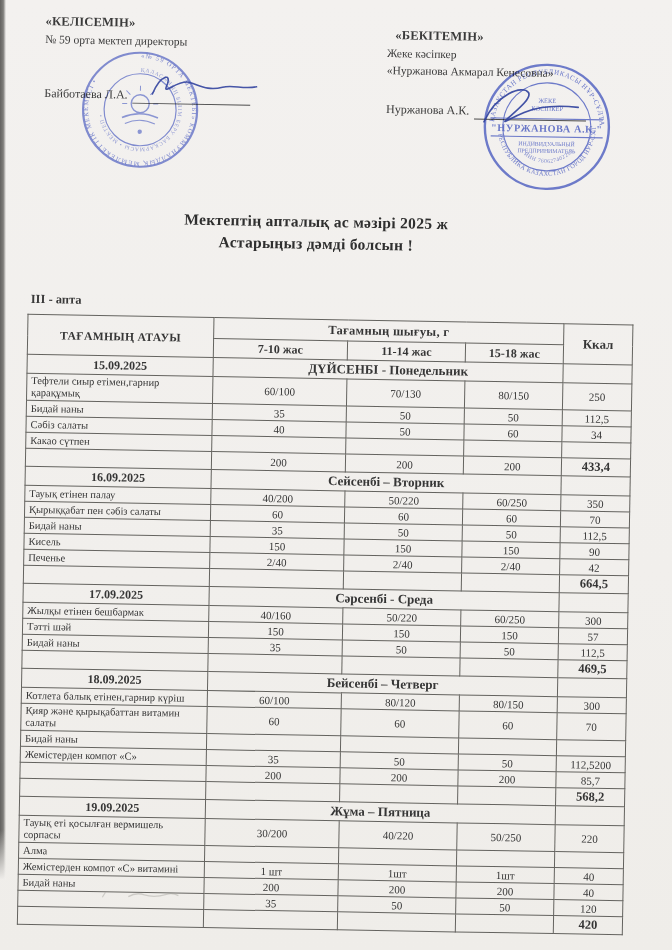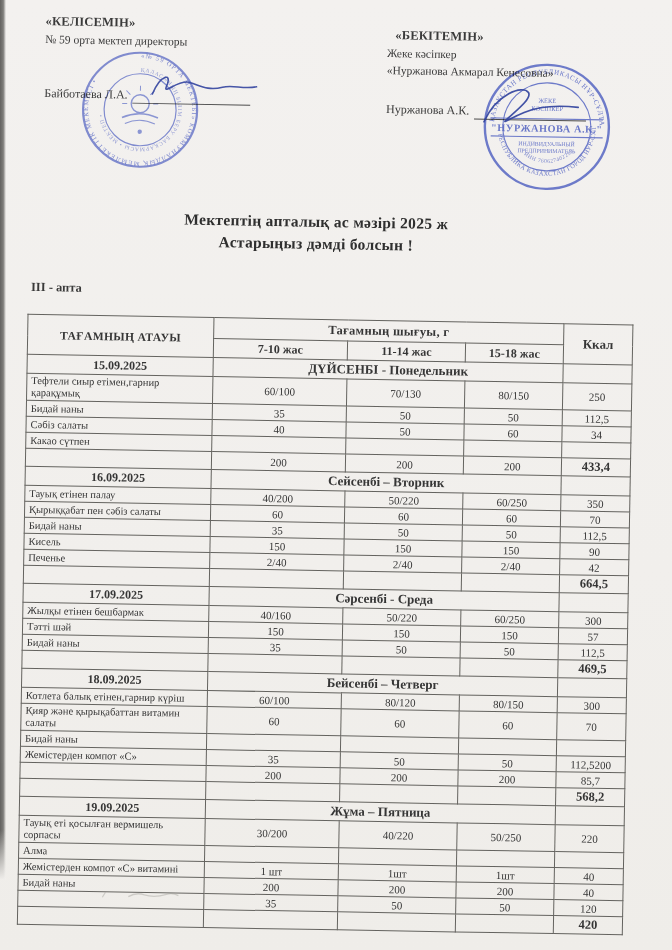--- a/index.html
+++ b/index.html
@@ -36,21 +36,21 @@
   svg.stamp{position:absolute;mix-blend-mode:multiply;opacity:.92;}
   .stamp-left{left:80px;top:46px;}
   .stamp-right{left:483px;top:52px;}
   svg.sig{position:absolute;pointer-events:none;}
   .sig-left{left:140px;top:62px;}
   .sig-right{left:468px;top:66px;}
 
   
   .title{position:absolute;top:206px;left:0;width:640px;text-align:center;
          font-weight:bold;font-size:15.5px;line-height:1.45;color:#2f2f2f;letter-spacing:.3px;}
-  .week{position:absolute;left:36px;top:280px;font-weight:bold;font-size:12.5px;}
+  .week{position:absolute;left:36px;top:292px;font-weight:bold;font-size:12.5px;}
 
   
   table.menu{
     position:absolute;left:33px;top:314px;width:605px;
     border-collapse:collapse;table-layout:fixed;
     font-size:10.5px;color:#363636;
   }
   table.menu col.c-name{width:186px;}
   table.menu col.c-a1{width:134px;}
   table.menu col.c-a2{width:118px;}

